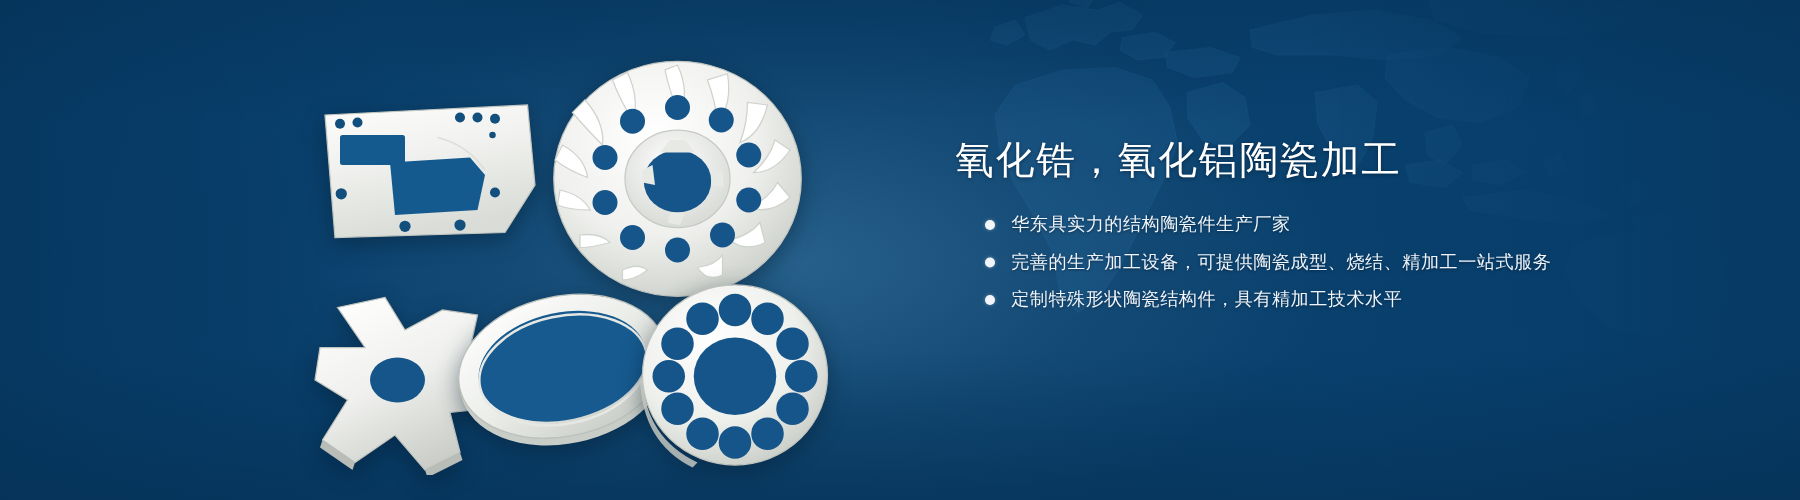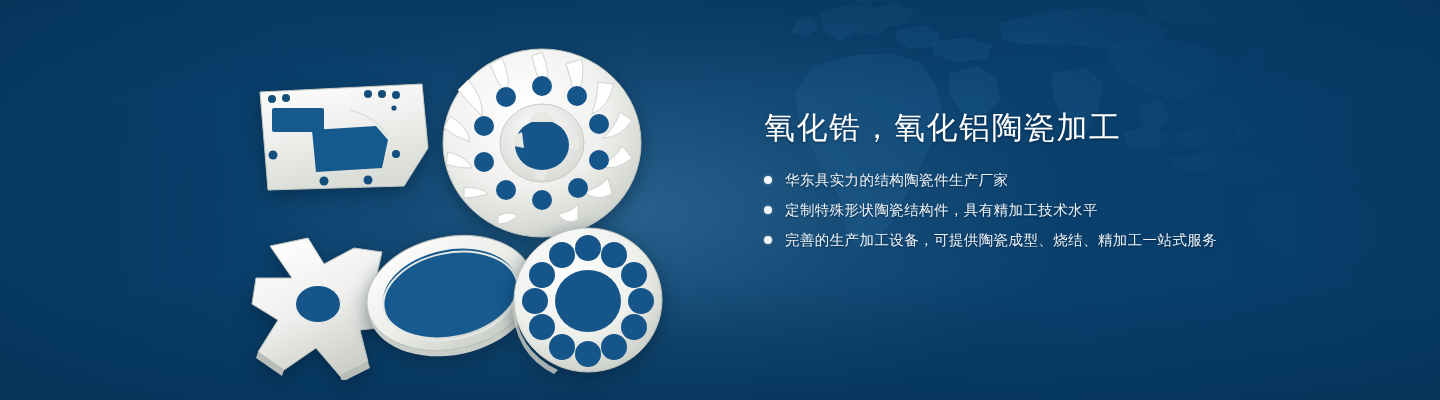--- a/index.html
+++ b/index.html
@@ -51,21 +51,21 @@
 
   
   .copy{position:absolute;left:764px;top:108px;width:560px;}
   .headline{
     color:#ffffff;font-size:31px;line-height:40px;font-weight:400;
     letter-spacing:1.5px;margin:0 0 22px 0;white-space:nowrap;
     text-shadow:0 1px 3px rgba(0,20,40,.55);
   }
   .feature-list{list-style:none;margin:0;padding:0;}
   .feature-item{
-    display:flex;align-items:center;margin-bottom:10px;white-space:nowrap;
+    display:flex;align-items:center;margin-bottom:10px;white-space:nowrap;margin-left:24px;
   }
   .feature-item:last-child{margin-bottom:0;}
   .dot{
     flex:0 0 auto;width:8px;height:8px;border-radius:50%;
     background:#f2f6fa;margin-right:13px;
     box-shadow:0 0 3px rgba(255,255,255,.35);
   }
   .feature-text{
     color:#eef4fa;font-size:14.5px;line-height:20px;letter-spacing:.4px;
     text-shadow:0 1px 2px rgba(0,18,36,.5);
@@ -276,22 +276,22 @@
 
   <div class="copy">
     <h1 class="headline">氧化锆，氧化铝陶瓷加工</h1>
     <ul class="feature-list">
       <li class="feature-item">
         <span class="dot"></span>
         <span class="feature-text">华东具实力的结构陶瓷件生产厂家</span>
       </li>
       <li class="feature-item">
         <span class="dot"></span>
-        <span class="feature-text">定制特殊形状陶瓷结构件，具有精加工技术水平</span>
+        <span class="feature-text">完善的生产加工设备，可提供陶瓷成型、烧结、精加工一站式服务</span>
       </li>
       <li class="feature-item">
         <span class="dot"></span>
-        <span class="feature-text">完善的生产加工设备，可提供陶瓷成型、烧结、精加工一站式服务</span>
+        <span class="feature-text">定制特殊形状陶瓷结构件，具有精加工技术水平</span>
       </li>
     </ul>
   </div>
 
 </div>
 
 </body></html>

